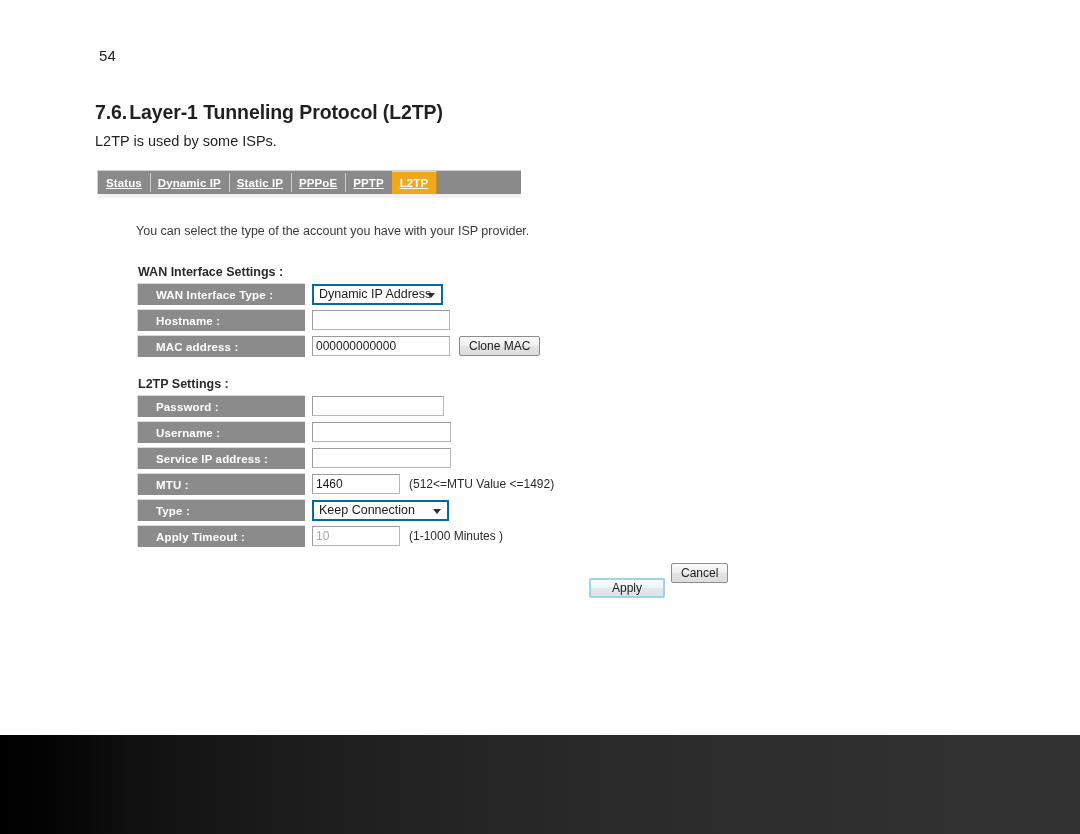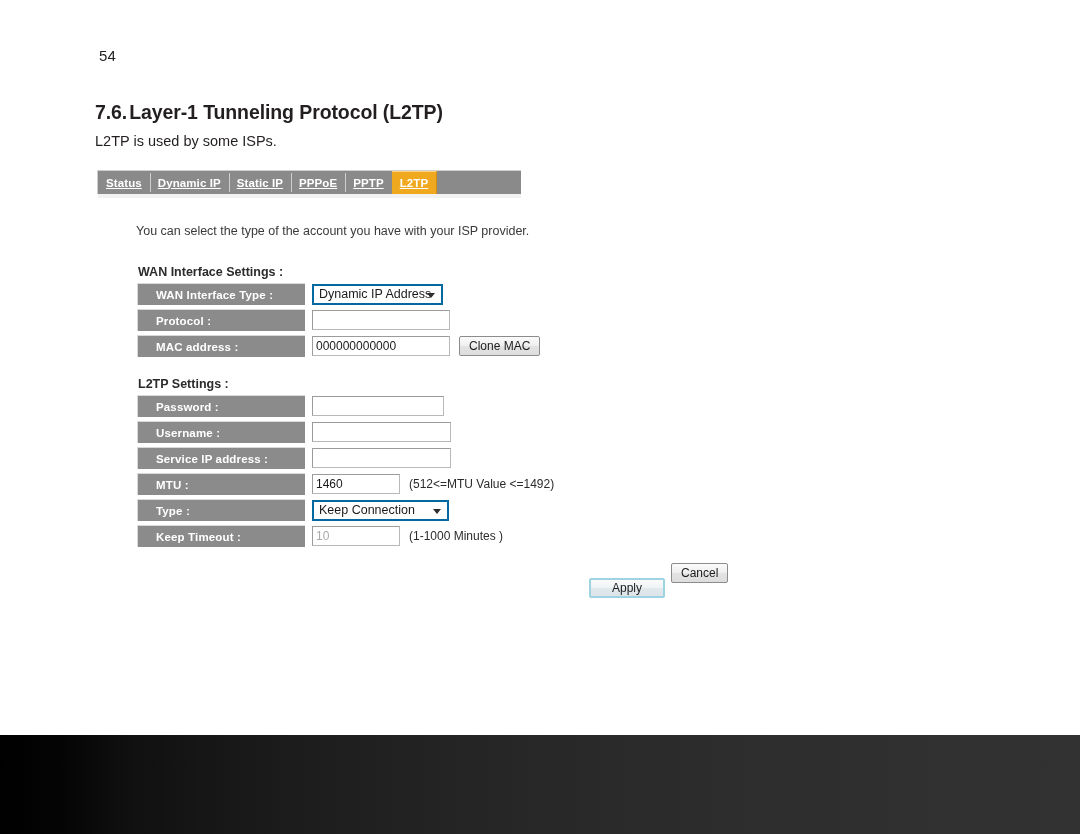--- a/index.html
+++ b/index.html
@@ -271,21 +271,21 @@
       <div class="flabel">WAN Interface Type :</div>
       <div class="fctl">
         <div class="tselect w132">
           <span>Dynamic IP Address</span>
           <span class="caret"></span>
         </div>
       </div>
     </div>
 
     <div class="frow">
-      <div class="flabel">Protocol :</div>
+      <div class="flabel">Hostname :</div>
       <div class="fctl">
         <input class="tinput w139" type="text" value="" style="">
       </div>
     </div>
 
     <div class="frow">
       <div class="flabel">MAC address :</div>
       <div class="fctl">
         <input class="tinput w139" type="text" value="000000000000" style="">
         <div style="width:9px"></div>
@@ -332,21 +332,21 @@
       <div class="flabel">Type :</div>
       <div class="fctl">
         <div class="tselect w139">
           <span>Keep Connection</span>
           <span class="caret"></span>
         </div>
       </div>
     </div>
 
     <div class="frow">
-      <div class="flabel">Keep Timeout :</div>
+      <div class="flabel">Apply Timeout :</div>
       <div class="fctl">
         <input class="tinput w90 disabled" type="text" value="10" style="">
         <span class="hint">(1-1000 Minutes )</span>
       </div>
     </div>
 
   </div>
 
   <div class="action-row">
     <div class="pbtn focused">Apply</div>

